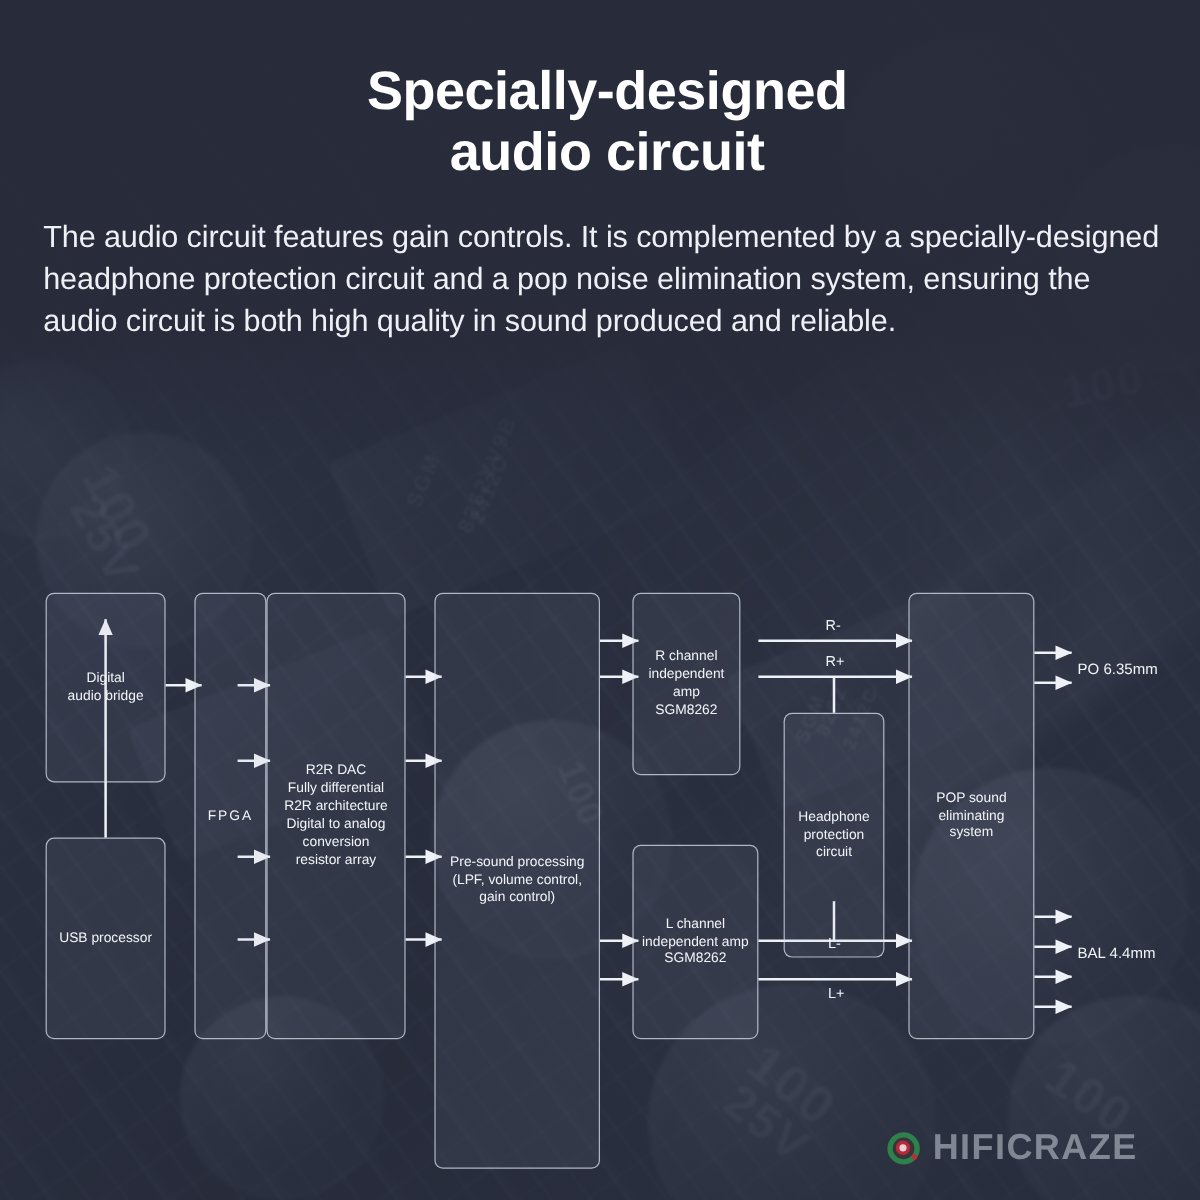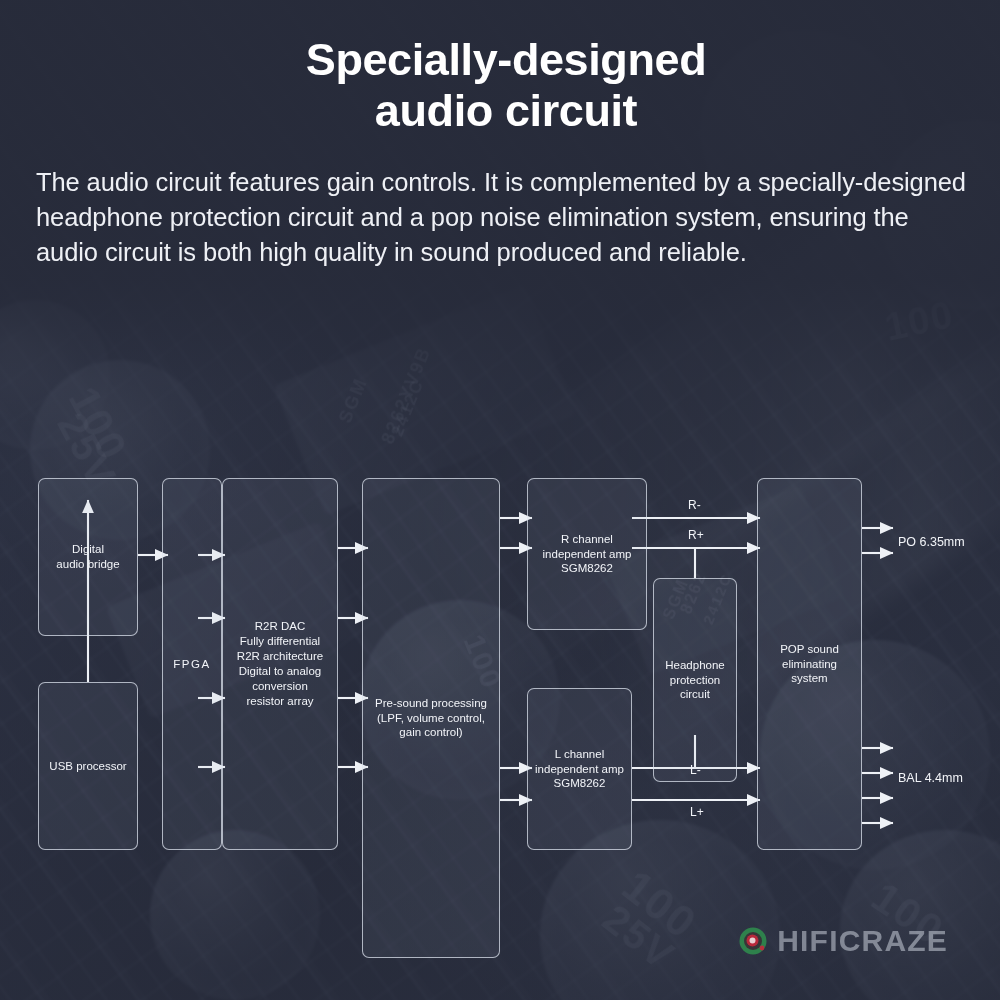--- a/index.html
+++ b/index.html
@@ -80,21 +80,21 @@
        rgba(39,43,58,0.95) 28%,
        rgba(39,43,58,0.70) 38%,
        rgba(39,43,58,0.58) 52%,
        rgba(39,43,58,0.60) 72%,
        rgba(39,43,58,0.68) 100%);
   }
 
   
   #page { position: relative; z-index: 2; width: 1000px; height: 1000px; }
 
-  .header { padding: 34px 24px 0 36px; }
+  .header { padding: 34px 24px 0 36px; margin-top: 16px; }
 
   .title {
     text-align: center;
     color: #ffffff;
     font-size: 45px;
     font-weight: 700;
     line-height: 1.14;
     letter-spacing: -0.4px;
     white-space: pre-line;
   }
@@ -286,21 +286,21 @@
 conversion
 resistor array</span>
     </div>
 
     <div class="node" style="left:362px; top:478px; width:138px; height:480px;">
       <span>Pre-sound processing
 (LPF, volume control,
 gain control)</span>
     </div>
 
-    <div class="node" style="left:527px; top:478px; width:120px; height:152px;">
+    <div class="node" style="left:527px; top:478px; width:90px; height:152px;">
       <span>R channel
 independent amp
 SGM8262</span>
     </div>
 
     <div class="node" style="left:527px; top:688px; width:105px; height:162px;">
       <span>L channel
 independent amp
 SGM8262</span>
     </div>

